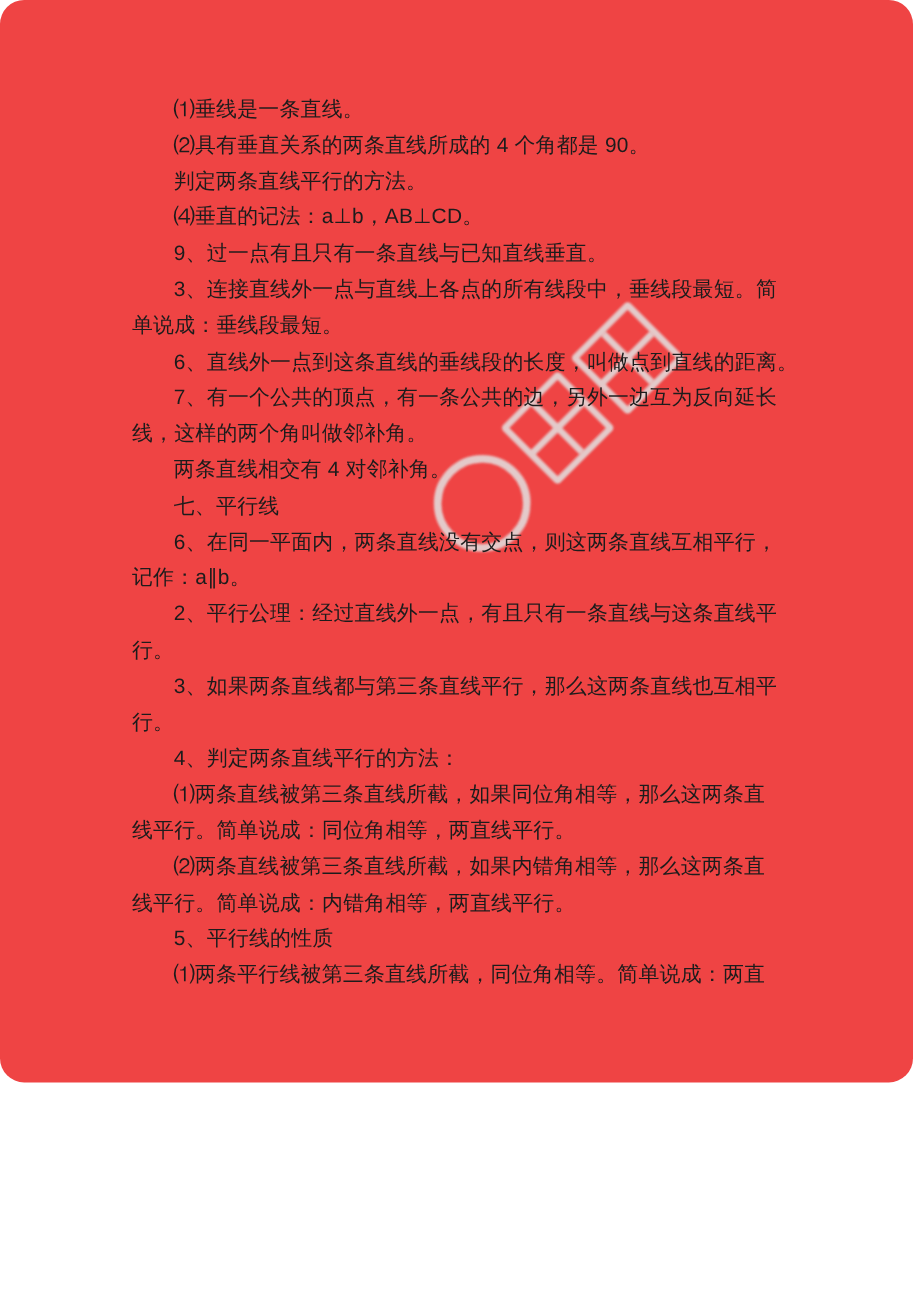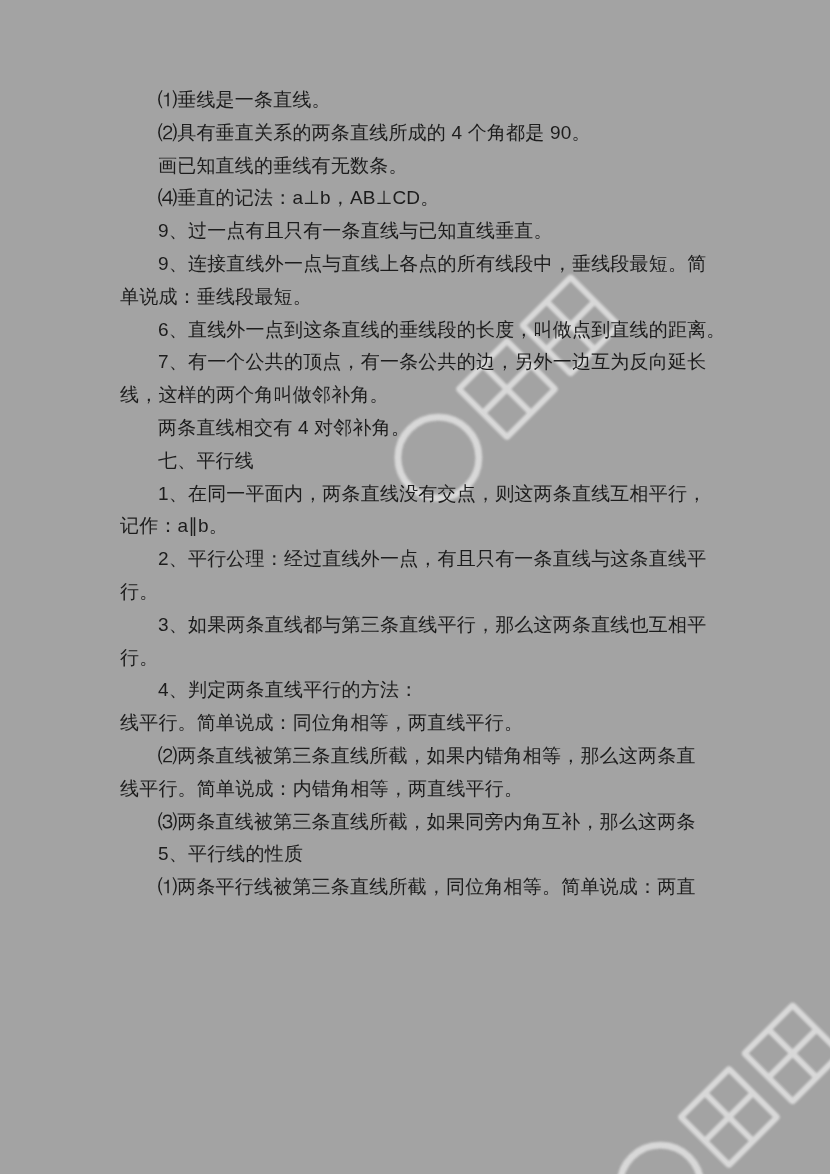--- a/index.html
+++ b/index.html
@@ -10,23 +10,24 @@
   body {
     width: 830px;
     height: 1174px;
     position: relative;
     font-family: "Liberation Sans", "DejaVu Sans", sans-serif;
   }
   .page {
     position: absolute;
     left: 0; top: 0;
     width: 830px;
-    height: 1174px;
-    background: #a3a3a3;
+    height: 984px;
+    background: #ef4444;
     overflow: hidden;
+    border-radius: 22px;
   }
   .content {
     position: absolute;
     left: 120px;
     top: 84px;
     width: 596px;
     z-index: 2;
   }
   .line {
     font-size: 19px;
@@ -94,38 +95,38 @@
 
   <div class="watermark wm-bottom">
     <span class="wm-ring"></span>
     <span class="wm-glyph"></span>
     <span class="wm-glyph"></span>
   </div>
 
   <div class="content" id="content">
       <div class="line indent">⑴垂线是一条直线。</div>
       <div class="line indent">⑵具有垂直关系的两条直线所成的 4 个角都是 90。</div>
-      <div class="line indent">画已知直线的垂线有无数条。</div>
+      <div class="line indent">判定两条直线平行的方法。</div>
       <div class="line indent">⑷垂直的记法：a⊥b，AB⊥CD。</div>
       <div class="line indent">9、过一点有且只有一条直线与已知直线垂直。</div>
-      <div class="line indent">9、连接直线外一点与直线上各点的所有线段中，垂线段最短。简</div>
+      <div class="line indent">3、连接直线外一点与直线上各点的所有线段中，垂线段最短。简</div>
       <div class="line">单说成：垂线段最短。</div>
       <div class="line indent">6、直线外一点到这条直线的垂线段的长度，叫做点到直线的距离。</div>
       <div class="line indent">7、有一个公共的顶点，有一条公共的边，另外一边互为反向延长</div>
       <div class="line">线，这样的两个角叫做邻补角。</div>
       <div class="line indent">两条直线相交有 4 对邻补角。</div>
       <div class="line indent">七、平行线</div>
-      <div class="line indent">1、在同一平面内，两条直线没有交点，则这两条直线互相平行，</div>
+      <div class="line indent">6、在同一平面内，两条直线没有交点，则这两条直线互相平行，</div>
       <div class="line">记作：a∥b。</div>
       <div class="line indent">2、平行公理：经过直线外一点，有且只有一条直线与这条直线平</div>
       <div class="line">行。</div>
       <div class="line indent">3、如果两条直线都与第三条直线平行，那么这两条直线也互相平</div>
       <div class="line">行。</div>
       <div class="line indent">4、判定两条直线平行的方法：</div>
+      <div class="line indent">⑴两条直线被第三条直线所截，如果同位角相等，那么这两条直</div>
       <div class="line">线平行。简单说成：同位角相等，两直线平行。</div>
       <div class="line indent">⑵两条直线被第三条直线所截，如果内错角相等，那么这两条直</div>
       <div class="line">线平行。简单说成：内错角相等，两直线平行。</div>
-      <div class="line indent">⑶两条直线被第三条直线所截，如果同旁内角互补，那么这两条</div>
       <div class="line indent">5、平行线的性质</div>
       <div class="line indent">⑴两条平行线被第三条直线所截，同位角相等。简单说成：两直</div>
     </div>
 
 </div>
 
 </body></html>

